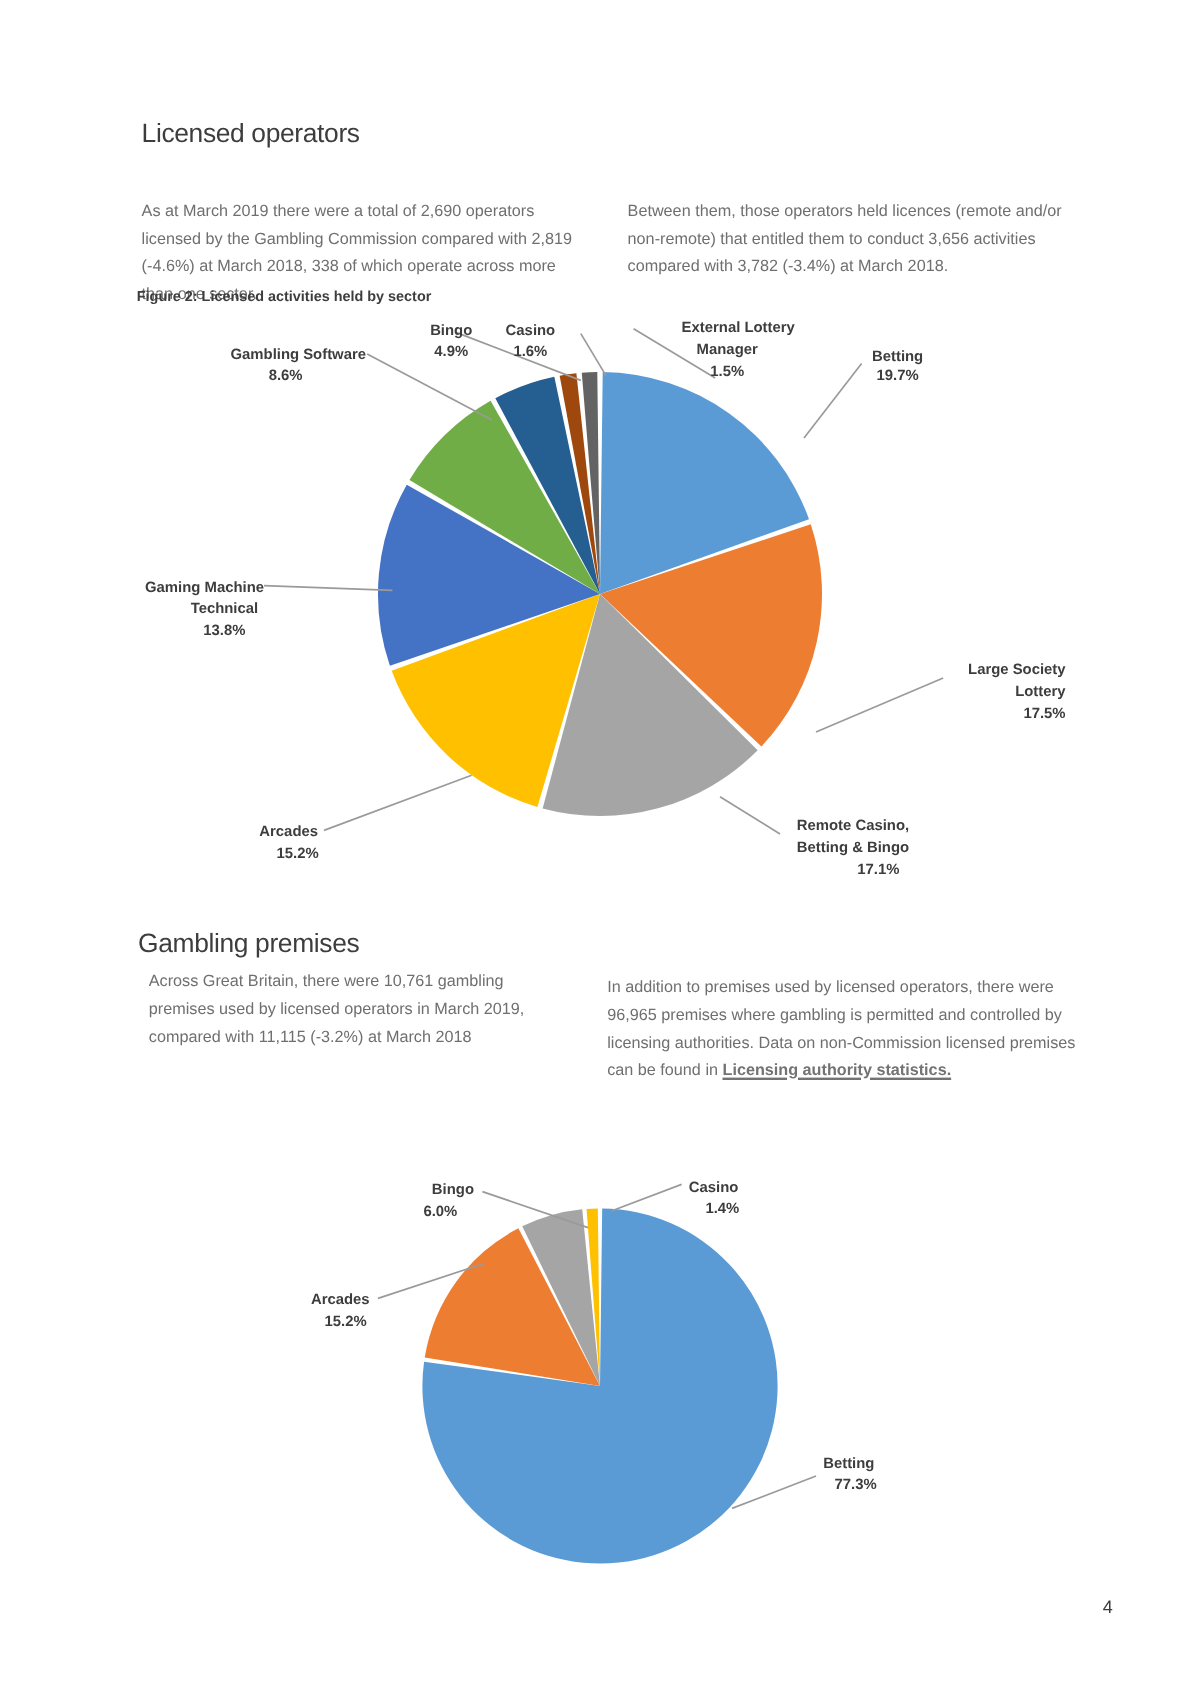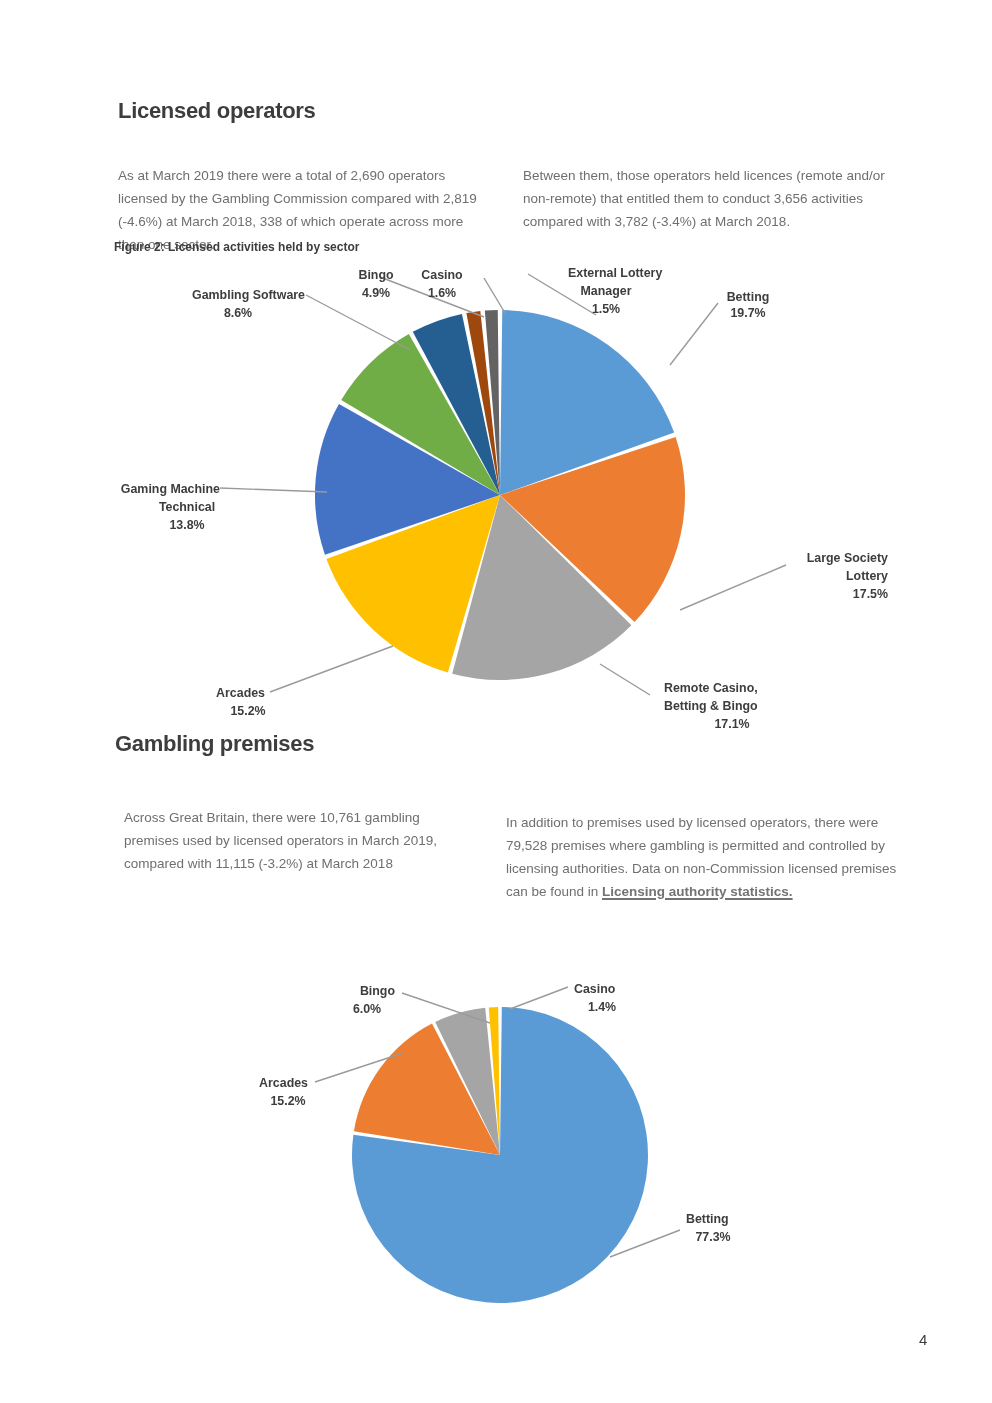--- a/index.html
+++ b/index.html
@@ -19,28 +19,28 @@
     inset: 0;
     width: 992px;
     height: 1403px;
     overflow: hidden;
   }
 
   
   .h-section {
     position: absolute;
     font-family: "Liberation Sans", sans-serif;
-    font-weight: bold;
+    font-weight: normal;
     font-size: 22px;
     letter-spacing: -0.3px;
     color: #3d3d3d;
     white-space: nowrap;
   }
   #heading-licensed-operators { left: 118px; top: 80px; }
-  #heading-gambling-premises  { left: 115px; top: 713px; }
+  #heading-gambling-premises  { left: 115px; top: 755px; }
   #heading-licensing-authority{ left: 506px; top: 762px; }
 
   
   .body-text {
     position: absolute;
     font-family: "Liberation Sans", sans-serif;
     font-size: 13.5px;
     line-height: 23px;
     color: #6f6f6f;
   }
@@ -168,21 +168,21 @@
       <text class="slice-label" x="526" y="40" text-anchor="middle">Manager</text>
       <text class="slice-label" x="526" y="58" text-anchor="middle">1.5%</text>
     </svg>
   </div>
 
   <h2 class="h-section" id="heading-gambling-premises">Gambling premises</h2>
 
   <p class="body-text" id="para-premises">Across Great Britain, there were 10,761 gambling premises used by licensed operators in March 2019, compared with 11,115 (-3.2%) at March 2018</p>
 
 
-  <p class="body-text" id="para-licensing"><span>In addition to premises used by licensed operators, there were 79,528 premises where gambling is permitted and controlled by licensing authorities. Data on non-Commission licensed premises can be found in </span><a class="inline-link" href="#">Licensing authority statistics.</a></p>
+  <p class="body-text" id="para-licensing"><span>In addition to premises used by licensed operators, there were 96,965 premises where gambling is permitted and controlled by licensing authorities. Data on non-Commission licensed premises can be found in </span><a class="inline-link" href="#">Licensing authority statistics.</a></p>
 
 
   <div class="chart-wrap" id="chart-figure-3">
     <svg class="chart-svg" viewBox="0 0 640 355">
       <g>
 
       <path d="M 320 190 L 321.81 42.01 A 148 148 0 1 1 173.39 169.76 Z" fill="#5b9bd5"></path>
           <path d="M 320 190 L 173.93 166.19 A 148 148 0 0 1 251.97 58.56 Z" fill="#ed7d31"></path>
           <path d="M 320 190 L 255.20 56.94 A 148 148 0 0 1 305.18 42.74 Z" fill="#a5a5a5"></path>
           <path d="M 320 190 L 308.79 42.43 A 148 148 0 0 1 318.19 42.01 Z" fill="#ffc000"></path>

